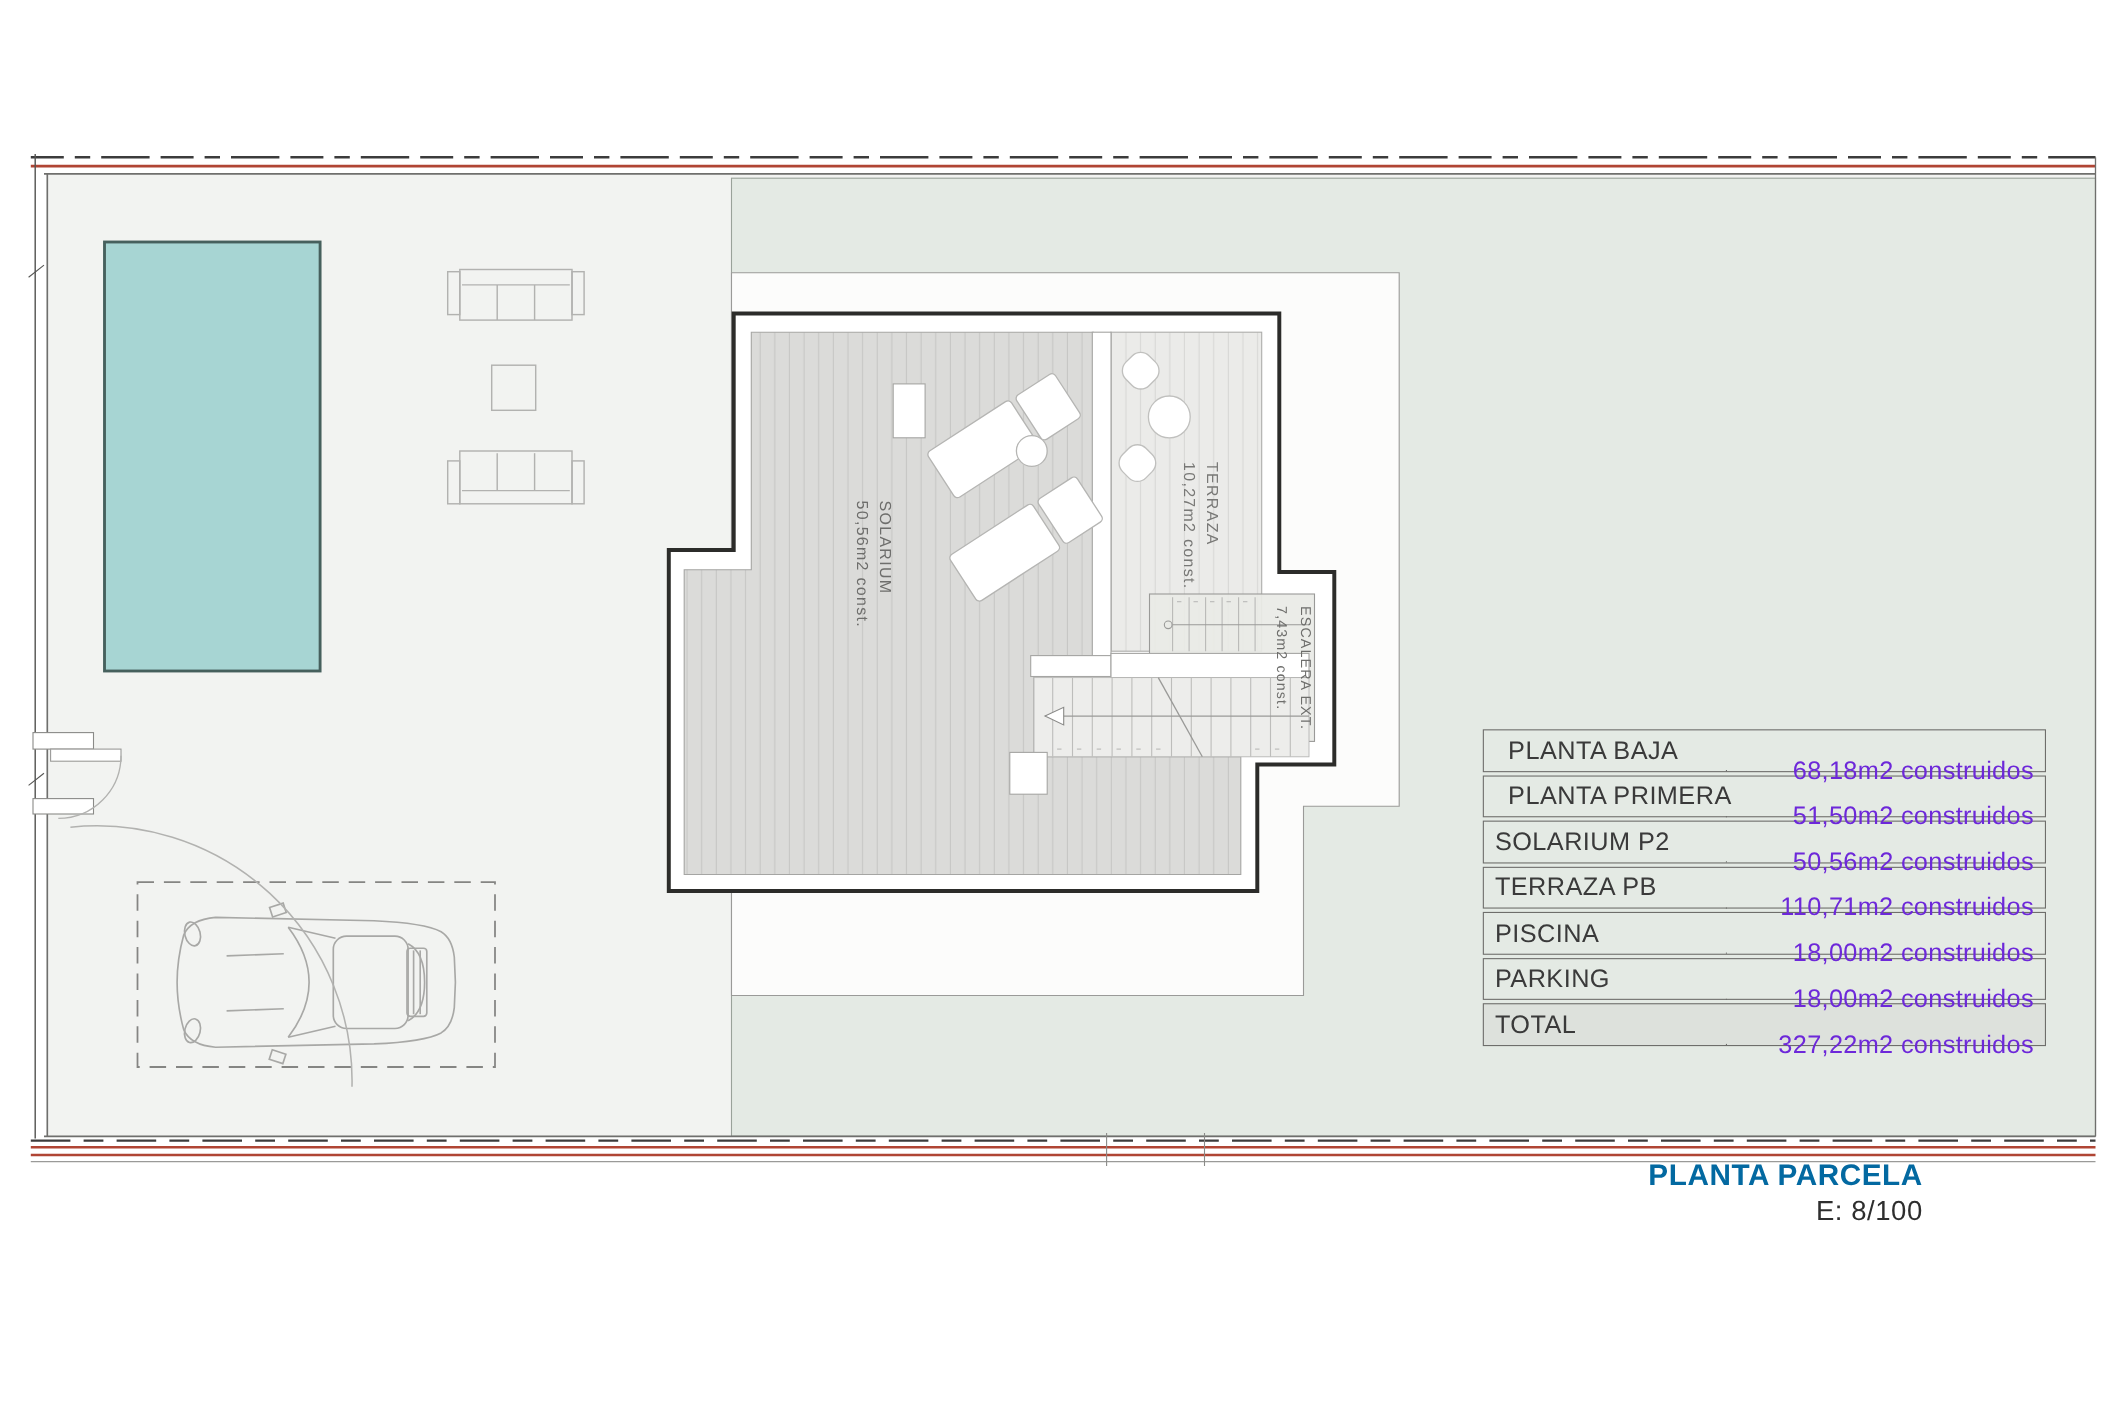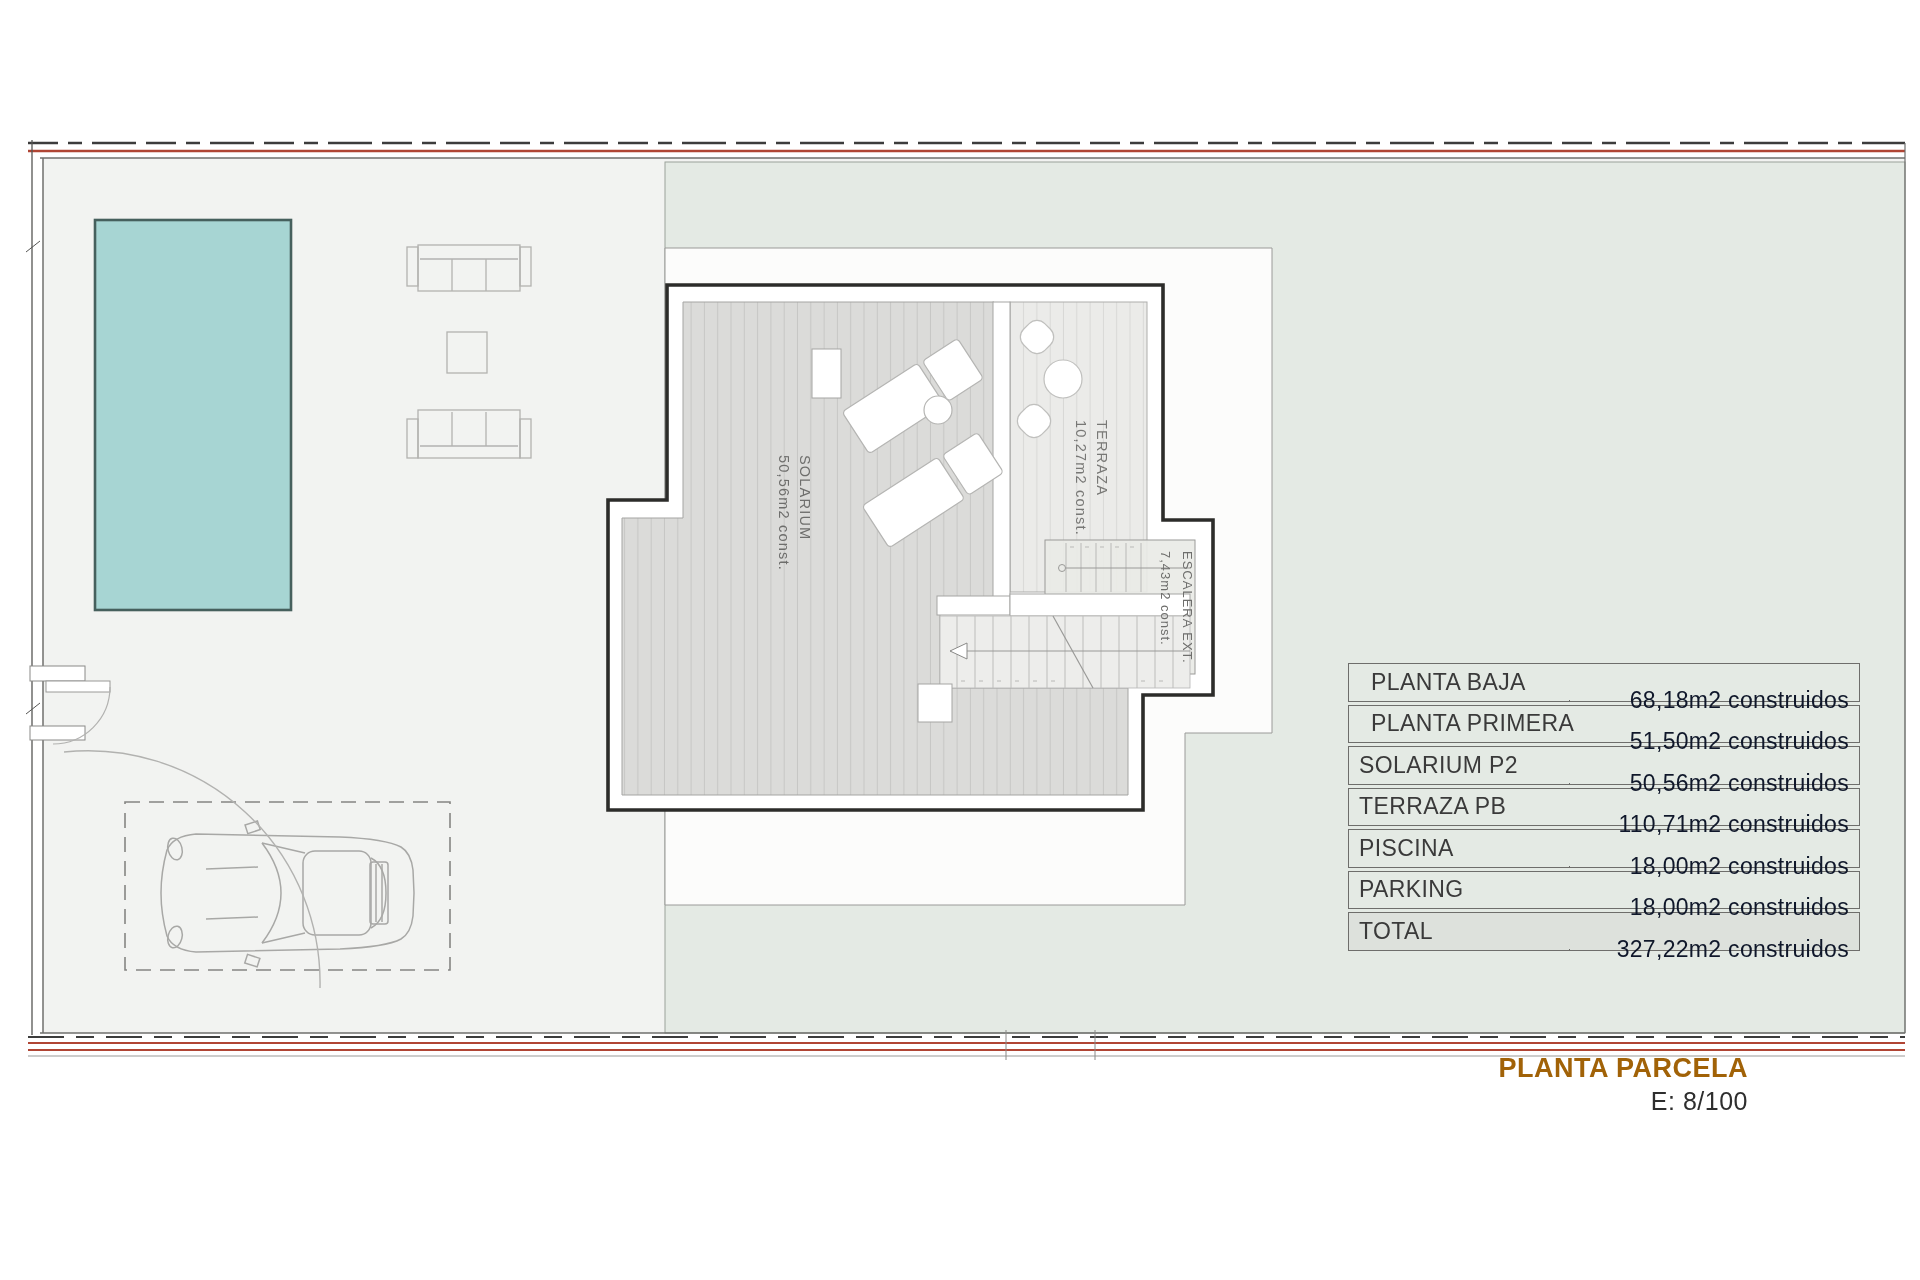--- a/index.html
+++ b/index.html
@@ -8,25 +8,25 @@
   .plan-svg{position:absolute;left:0;top:0;}
   
   .areas-table{position:absolute;left:1348px;top:663px;width:512px;}
   .trow{display:flex;align-items:stretch;height:36.5px;margin-bottom:3px;
         border:1px solid #6e6e6b;background:transparent;}
   .trow.total{background:#dde1dc;}
   .tlabel{width:220px;box-sizing:border-box;display:flex;align-items:center;
           padding-left:10px;font-size:23px;color:#3a3a3a;letter-spacing:.4px;white-space:nowrap;}
   .tlabel.indent{padding-left:22px;}
   .tvalue{flex:1;box-sizing:border-box;display:flex;align-items:center;justify-content:flex-end;
-          border-left:1px solid #6e6e6b;padding-right:10px;font-size:23px;color:#0f172a;
+          border-left:1px solid #6e6e6b;padding-right:10px;font-size:23px;color:#6d28d9;
           letter-spacing:.3px;white-space:nowrap;margin-top:36px;}
   
   .title-block{position:absolute;right:172px;top:1053px;text-align:right;}
-  .plan-title{font-size:27px;font-weight:bold;color:#a16207;letter-spacing:.5px;}
+  .plan-title{font-size:27px;font-weight:bold;color:#0369a1;letter-spacing:.5px;}
   .plan-scale{font-size:25px;color:#2e2e2e;margin-top:3px;letter-spacing:.5px;}
 </style>
 </head>
 <body>
 
 <div class="stage">
 
 <svg class="plan-svg" width="1920" height="1280" viewBox="0 0 1920 1280">
   <defs>
     <pattern id="pA" width="13.3" height="8" patternUnits="userSpaceOnUse">

